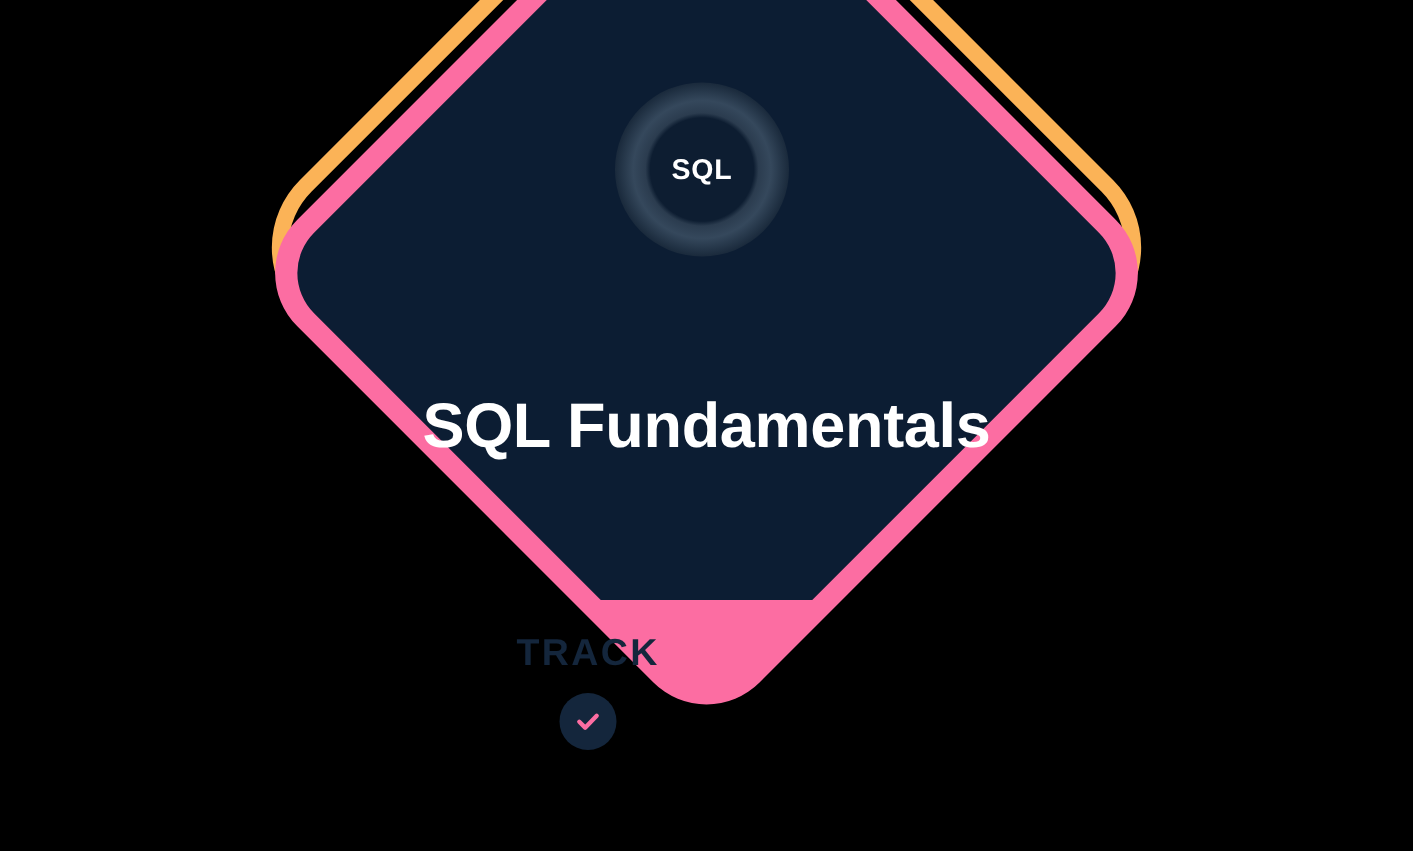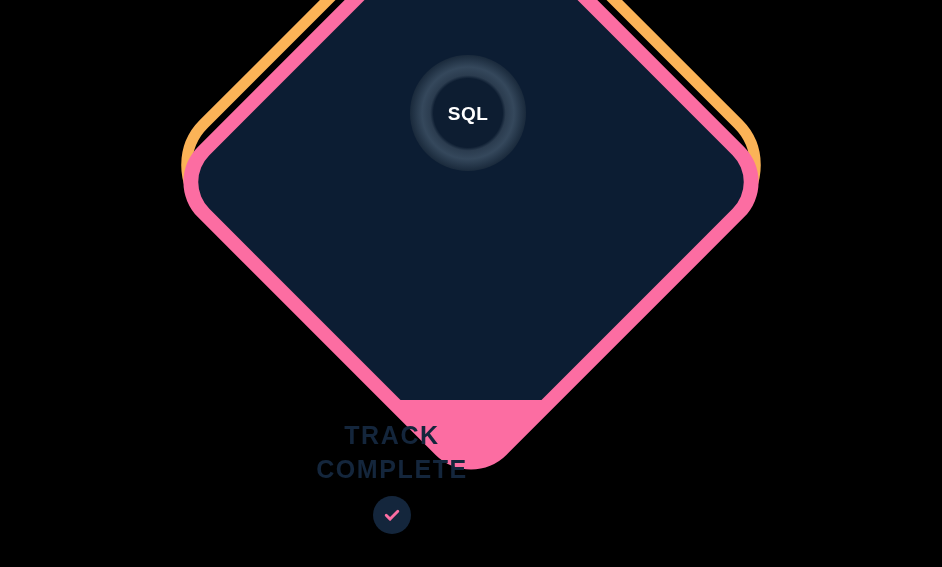--- a/index.html
+++ b/index.html
@@ -141,24 +141,24 @@
       <rect x="267" y="-22" width="408" height="408" rx="38" ry="38" transform="rotate(45 471 182)" fill="#0c1d33"></rect>
     </g>
   </svg>
 
   <div id="content-layer">
 
     <div id="track-emblem">
       <span id="track-emblem-label">SQL</span>
     </div>
 
+    <div id="track-title">SQL Fundamentals</div>
 
     <div id="completion-block">
       <span class="completion-line">TRACK</span>
-      <span class="completion-line">COMPLETE</span>
       <div id="completion-check-badge">
         <svg width="22" height="22" viewBox="0 0 22 22" xmlns="http://www.w3.org/2000/svg">
           <path d="M5.2 11.2 L9.1 15.1 L16.8 7.2" fill="none" stroke="#fc6da2" stroke-width="2.9" stroke-linecap="round" stroke-linejoin="round"></path>
         </svg>
       </div>
     </div>
 
   </div>
 </div>
 

